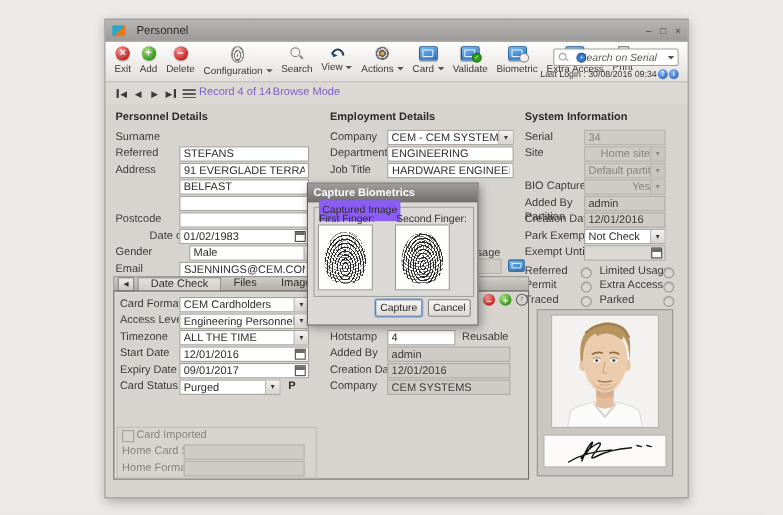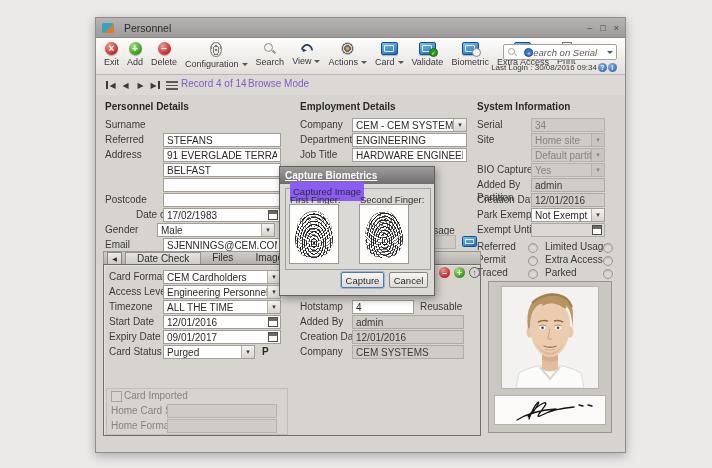--- a/index.html
+++ b/index.html
@@ -81,21 +81,21 @@
   .flabel{position:absolute;font-size:10px;color:#3b3a38;white-space:nowrap;}
   .txt{position:absolute;height:14px;box-sizing:border-box;border:1px solid #a29e97;background:#fff;
        font-family:"Liberation Sans",sans-serif;font-size:10px;color:#2c2b29;padding:0 3px;}
   .txt.ro{background:#cfccc7;color:#3b3a38;border-color:#aeaba5;}
   .txt.dis{background:#cfccc7;color:#85837e;border-color:#b5b2ac;}
   .combo{position:absolute;height:14px;box-sizing:border-box;border:1px solid #a29e97;background:#fff;
        display:flex;align-items:center;}
   .ctext{flex:1;font-size:10px;color:#2c2b29;padding-left:3px;white-space:nowrap;overflow:hidden;}
   .arrow{width:12px;align-self:stretch;background:linear-gradient(#f4f3f1,#d7d4cf);border-left:1px solid #b3b0aa;
        display:flex;align-items:center;justify-content:center;font-size:7px;color:#3a3a3a;}
-  .combo.dis{background:#cfccc7;border-color:#b5b2ac;}
+  .combo.dis{background:#cfccc7;border-color:#b5b2ac;text-align:right;}
   .combo.dis .ctext{color:#85837e;}
   .combo.dis .arrow{background:#c9c6c1;color:#8a8883;}
   .datef{position:absolute;height:14px;box-sizing:border-box;border:1px solid #a29e97;background:#fff;
        display:flex;align-items:center;}
   .datef.dis{background:#dcd9d5;border-color:#aeaba5;}
   .cal{width:10px;height:10px;margin-right:2px;margin-left:auto;border:1px solid #4f4e4b;
        background:linear-gradient(#6b6a67 0 3px,#fdfdfc 3px);box-sizing:border-box;}
   .radio{position:absolute;width:8px;height:8px;border-radius:50%;border:1px solid #9b9893;background:#dad7d2;
        box-shadow:inset 0 1px 1px rgba(0,0,0,.15);}
   .chk{position:absolute;width:9px;height:9px;border:1px solid #a5a29c;background:#d9d6d1;}
@@ -124,21 +124,21 @@
   .photo{position:absolute;left:13px;top:5px;width:96px;height:101px;background:#f3f2f0;overflow:hidden;
        box-shadow:0 0 0 1px #b5b2ac;}
   .sigbox{position:absolute;left:6px;top:114px;width:110px;height:28px;background:#fbfaf9;
        box-shadow:0 0 0 1px #b5b2ac;overflow:hidden;}
 
   
   .dialog{position:absolute;left:279px;top:166px;width:154px;height:128px;background:#dbd9d6;
        border:1px solid #63615e;box-shadow:2px 3px 8px rgba(0,0,0,.35);z-index:50;}
   .dlg-title{position:absolute;left:0;top:0;right:0;height:17px;background:linear-gradient(#9e9d9b,#716f6d);
        display:flex;align-items:center;padding-left:5px;box-sizing:border-box;}
-  .dlg-title span{font-size:10px;font-weight:bold;color:#fbfbfa;text-decoration:underline;}
+  .dlg-title span{font-size:10px;font-weight:bold;color:#fbfbfa;}
   .dlg-group{position:absolute;left:5px;top:21px;width:144px;height:80px;border:1px solid #a5a29c;}
   .dlg-legend{position:absolute;left:10px;top:15px;background:#8b5cf6;padding:4px 3px;font-size:9.5px;color:#2e2d2b;}
   .fingerlabel{position:absolute;font-size:9.5px;color:#2e2d2b;}
   .fpbox{position:absolute;width:50px;height:60px;background:#fdfdfc;border:1px solid #9b9893;box-sizing:border-box;}
   .fp{width:38px;height:47px;margin:6px auto 0;border-radius:48% 48% 42% 42%/56% 56% 40% 40%;
        background:repeating-radial-gradient(60% 75% at 50% 68%,rgba(22,22,22,.92) 0 .7px,rgba(255,255,255,0) .7px 2.3px),
                   repeating-radial-gradient(78% 60% at 48% 28%,rgba(40,40,40,.6) 0 .7px,rgba(255,255,255,0) .7px 2.6px);}
   .fp.alt{border-radius:50% 50% 44% 44%/58% 58% 40% 40%;
        background:repeating-radial-gradient(62% 78% at 52% 64%,rgba(22,22,22,.9) 0 .7px,rgba(255,255,255,0) .7px 2.2px),
                   repeating-radial-gradient(70% 55% at 45% 30%,rgba(40,40,40,.65) 0 .8px,rgba(255,255,255,0) .8px 2.5px);}
@@ -276,25 +276,25 @@
       <span class="flabel" style="left:9px;top:39px;">Referred</span>
       <input class="txt" style="left: 67px; top: 38px; width: 118px;" readonly="" value="STEFANS">
       <span class="flabel" style="left:9px;top:54px;">Address</span>
       <input class="txt" style="left: 67px; top: 53px; width: 118px;" readonly="" value="91 EVERGLADE TERRACE">
       <input class="txt" style="left: 67px; top: 68px; width: 118px;" readonly="" value="BELFAST">
       <input class="txt" style="left: 67px; top: 83px; width: 118px;" readonly="" value="">
       <span class="flabel" style="left:9px;top:99px;">Postcode</span>
       <input class="txt" style="left: 67px; top: 98px; width: 118px;" readonly="" value="">
       <span class="flabel" style="left:7px;top:114px;padding-left:33px;">Date of Birth</span>
       <div class="datef" style="left:67px;top:113px;width:118px;">
-        <span class="ctext">17/02/1983</span>
+        <span class="ctext">01/02/1983</span>
         <span class="cal"></span>
       </div>
       <span class="flabel" style="left:9px;top:129px;">Gender</span>
-      <div class="combo" style="left:61px;top:128px;width:118px;justify-content:flex-end;">
+      <div class="combo" style="left:76px;top:128px;width:118px;justify-content:flex-end;">
         <span class="ctext">Male</span>
         <span class="arrow">▾</span>
       </div>
       <span class="flabel" style="left:9px;top:144px;">Email</span>
       <input class="txt" style="left: 67px; top: 143px; width: 118px;" readonly="" value="SJENNINGS@CEM.COM">
 
       <span class="hdr" style="left:204px;top:6px;">Employment Details</span>
       <span class="flabel" style="left:204px;top:24px;">Company</span>
       <div class="combo" style="left:256px;top:23px;width:115px;">
         <span class="ctext">CEM - CEM SYSTEMS</span>
@@ -327,21 +327,21 @@
       <div class="combo dis" style="left:435px;top:68px;width:74px;">
         <span class="ctext">Yes</span>
         <span class="arrow">▾</span>
       </div>
       <span class="flabel" style="left:381px;top:84px;">Added By</span>
       <input class="txt ro" style="left: 435px; top: 83px; width: 74px;" readonly="" value="admin">
       <span class="flabel" style="left:381px;top:99px;">Creation Date</span>
       <input class="txt ro" style="left: 435px; top: 98px; width: 74px;" readonly="" value="12/01/2016">
       <span class="flabel" style="left:381px;top:114px;">Park Exemption</span>
       <div class="combo" style="left:435px;top:113px;width:74px;">
-        <span class="ctext">Not Exempt</span>
+        <span class="ctext">Not Check</span>
         <span class="arrow">▾</span>
       </div>
       <span class="flabel" style="left:381px;top:129px;">Exempt Until</span>
       <div class="datef dis" style="left:435px;top:128px;width:74px;">
         <span class="ctext"></span>
         <span class="cal"></span>
       </div>
 
       <span class="flabel" style="left:381px;top:146px;">Referred</span>
       <span class="radio" style="left:432px;top:148px;"></span>

